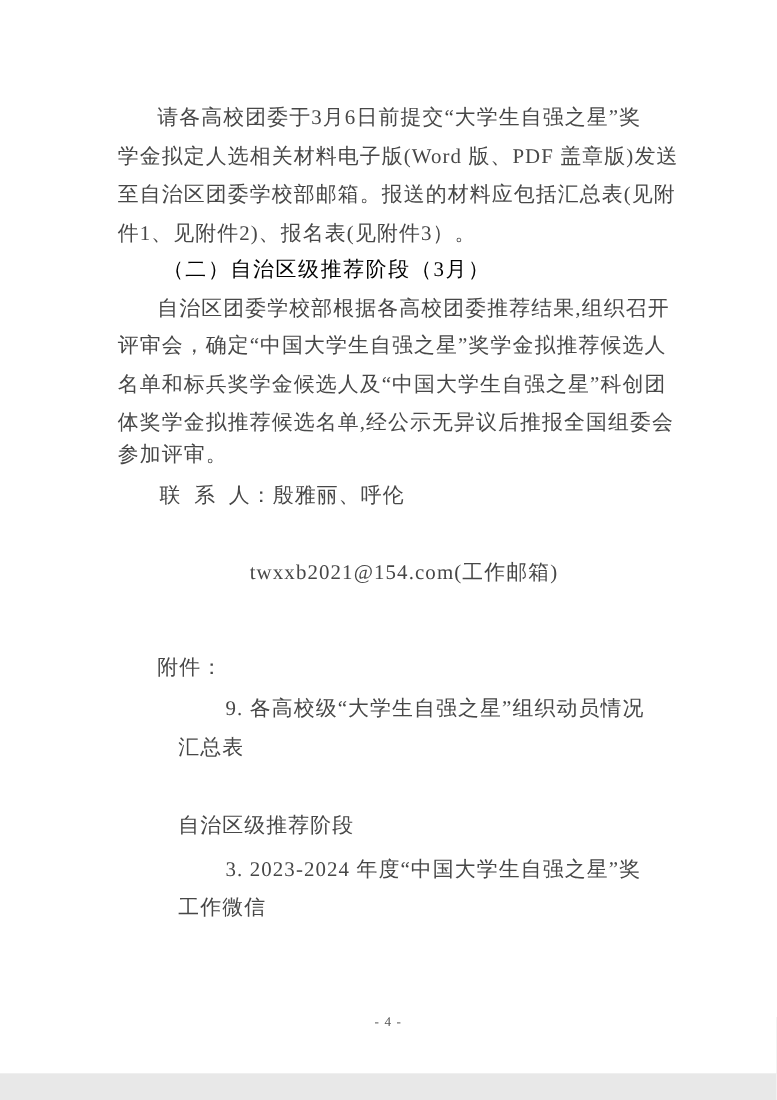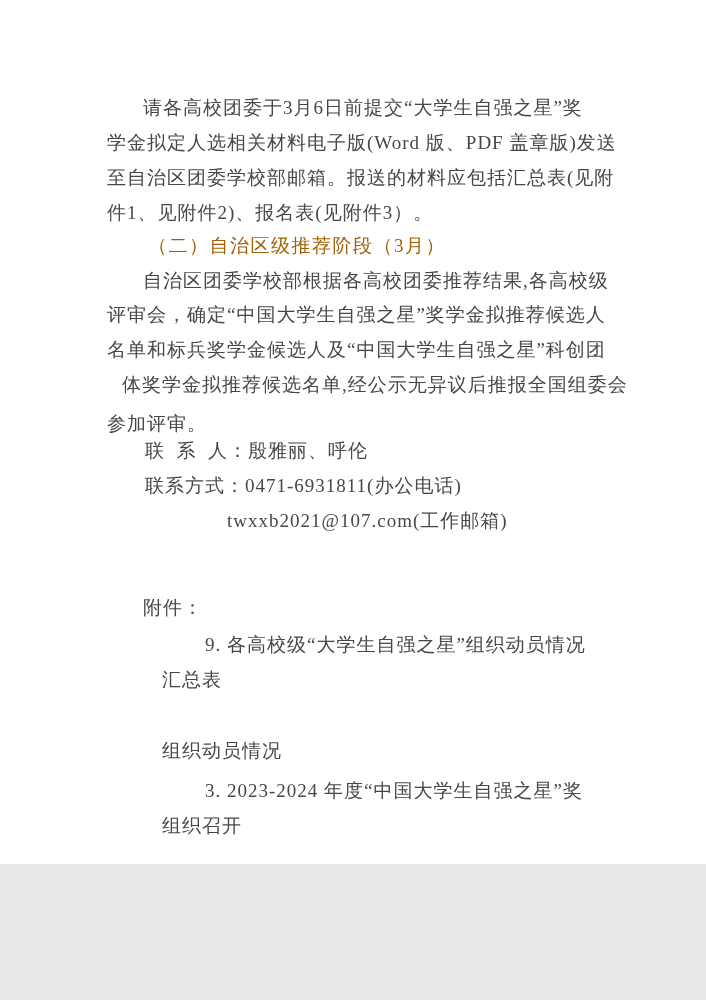--- a/index.html
+++ b/index.html
@@ -3,37 +3,37 @@
 <meta charset="utf-8">
 <style>
   html, body {
     margin: 0;
     padding: 0;
     background: #e8e8e8;
   }
   .page {
     position: relative;
     width: 706px;
-    height: 864px;
+    height: 976px;
     margin: 0 auto;
     background: #ffffff;
     overflow: hidden;
     font-family: "Liberation Serif", "DejaVu Serif", serif;
     color: #474747;
   }
   .line {
     position: absolute;
     white-space: pre;
     font-size: 19px;
     line-height: 26px;
     letter-spacing: 1px;
   }
   .heading {
     letter-spacing: 1.5px;
-    color: #a16207;
+    color: #000000;
   }
   .pagenum {
     position: absolute;
     left: 0;
     width: 100%;
     text-align: center;
     font-size: 12px;
     letter-spacing: 1px;
     color: #555555;
   }
@@ -43,35 +43,34 @@
 
 <div class="page">
 
   <div class="line" style="left:143px; top:95px">请各高校团委于3月6日前提交“大学生自强之星”奖</div>
   <div class="line" style="left:107px; top:130px">学金拟定人选相关材料电子版(Word 版、PDF 盖章版)发送</div>
   <div class="line" style="left:107px; top:165px">至自治区团委学校部邮箱。报送的材料应包括汇总表(见附</div>
   <div class="line" style="left:107px; top:200px">件1、见附件2)、报名表(见附件3）。</div>
 
   <div class="line heading" style="left:148px; top:233px">（二）自治区级推荐阶段（3月）</div>
 
-  <div class="line" style="left:143px; top:268px">自治区团委学校部根据各高校团委推荐结果,各高校级</div>
+  <div class="line" style="left:143px; top:268px">自治区团委学校部根据各高校团委推荐结果,组织召开</div>
   <div class="line" style="left:107px; top:337px">名单和标兵奖学金候选人及“中国大学生自强之星”科创团</div>
   <div class="line" style="left:107px; top:302px">评审会，确定“中国大学生自强之星”奖学金拟推荐候选人</div>
-  <div class="line" style="left:122px; top:372px">体奖学金拟推荐候选名单,经公示无异议后推报全国组委会</div>
-  <div class="line" style="left:107px; top:411px">参加评审。</div>
+  <div class="line" style="left:107px; top:372px">体奖学金拟推荐候选名单,经公示无异议后推报全国组委会</div>
+  <div class="line" style="left:107px; top:401px">参加评审。</div>
 
   <div class="line" style="left:145px; top:438px">联  系  人：殷雅丽、呼伦</div>
-  <div class="line" style="left:145px; top:473px">联系方式：0471-6931811(办公电话)</div>
-  <div class="line" style="left:227px; top:508px">twxxb2021@107.com(工作邮箱)</div>
+  <div class="line" style="left:227px; top:508px">twxxb2021@154.com(工作邮箱)</div>
 
   <div class="line" style="left:143px; top:595px">附件：</div>
 
   <div class="line" style="left:205px; top:632px">9. 各高校级“大学生自强之星”组织动员情况</div>
   <div class="line" style="left:162px; top:667px">汇总表</div>
 
-  <div class="line" style="left:162px; top:738px">组织动员情况</div>
+  <div class="line" style="left:162px; top:738px">自治区级推荐阶段</div>
 
   <div class="line" style="left:205px; top:778px">3. 2023-2024 年度“中国大学生自强之星”奖</div>
-  <div class="line" style="left:162px; top:813px">组织召开</div>
+  <div class="line" style="left:162px; top:813px">工作微信</div>
 
   <div class="pagenum" style="top:922px">- 4 -</div>
 
 </div>
 
 </body></html>

